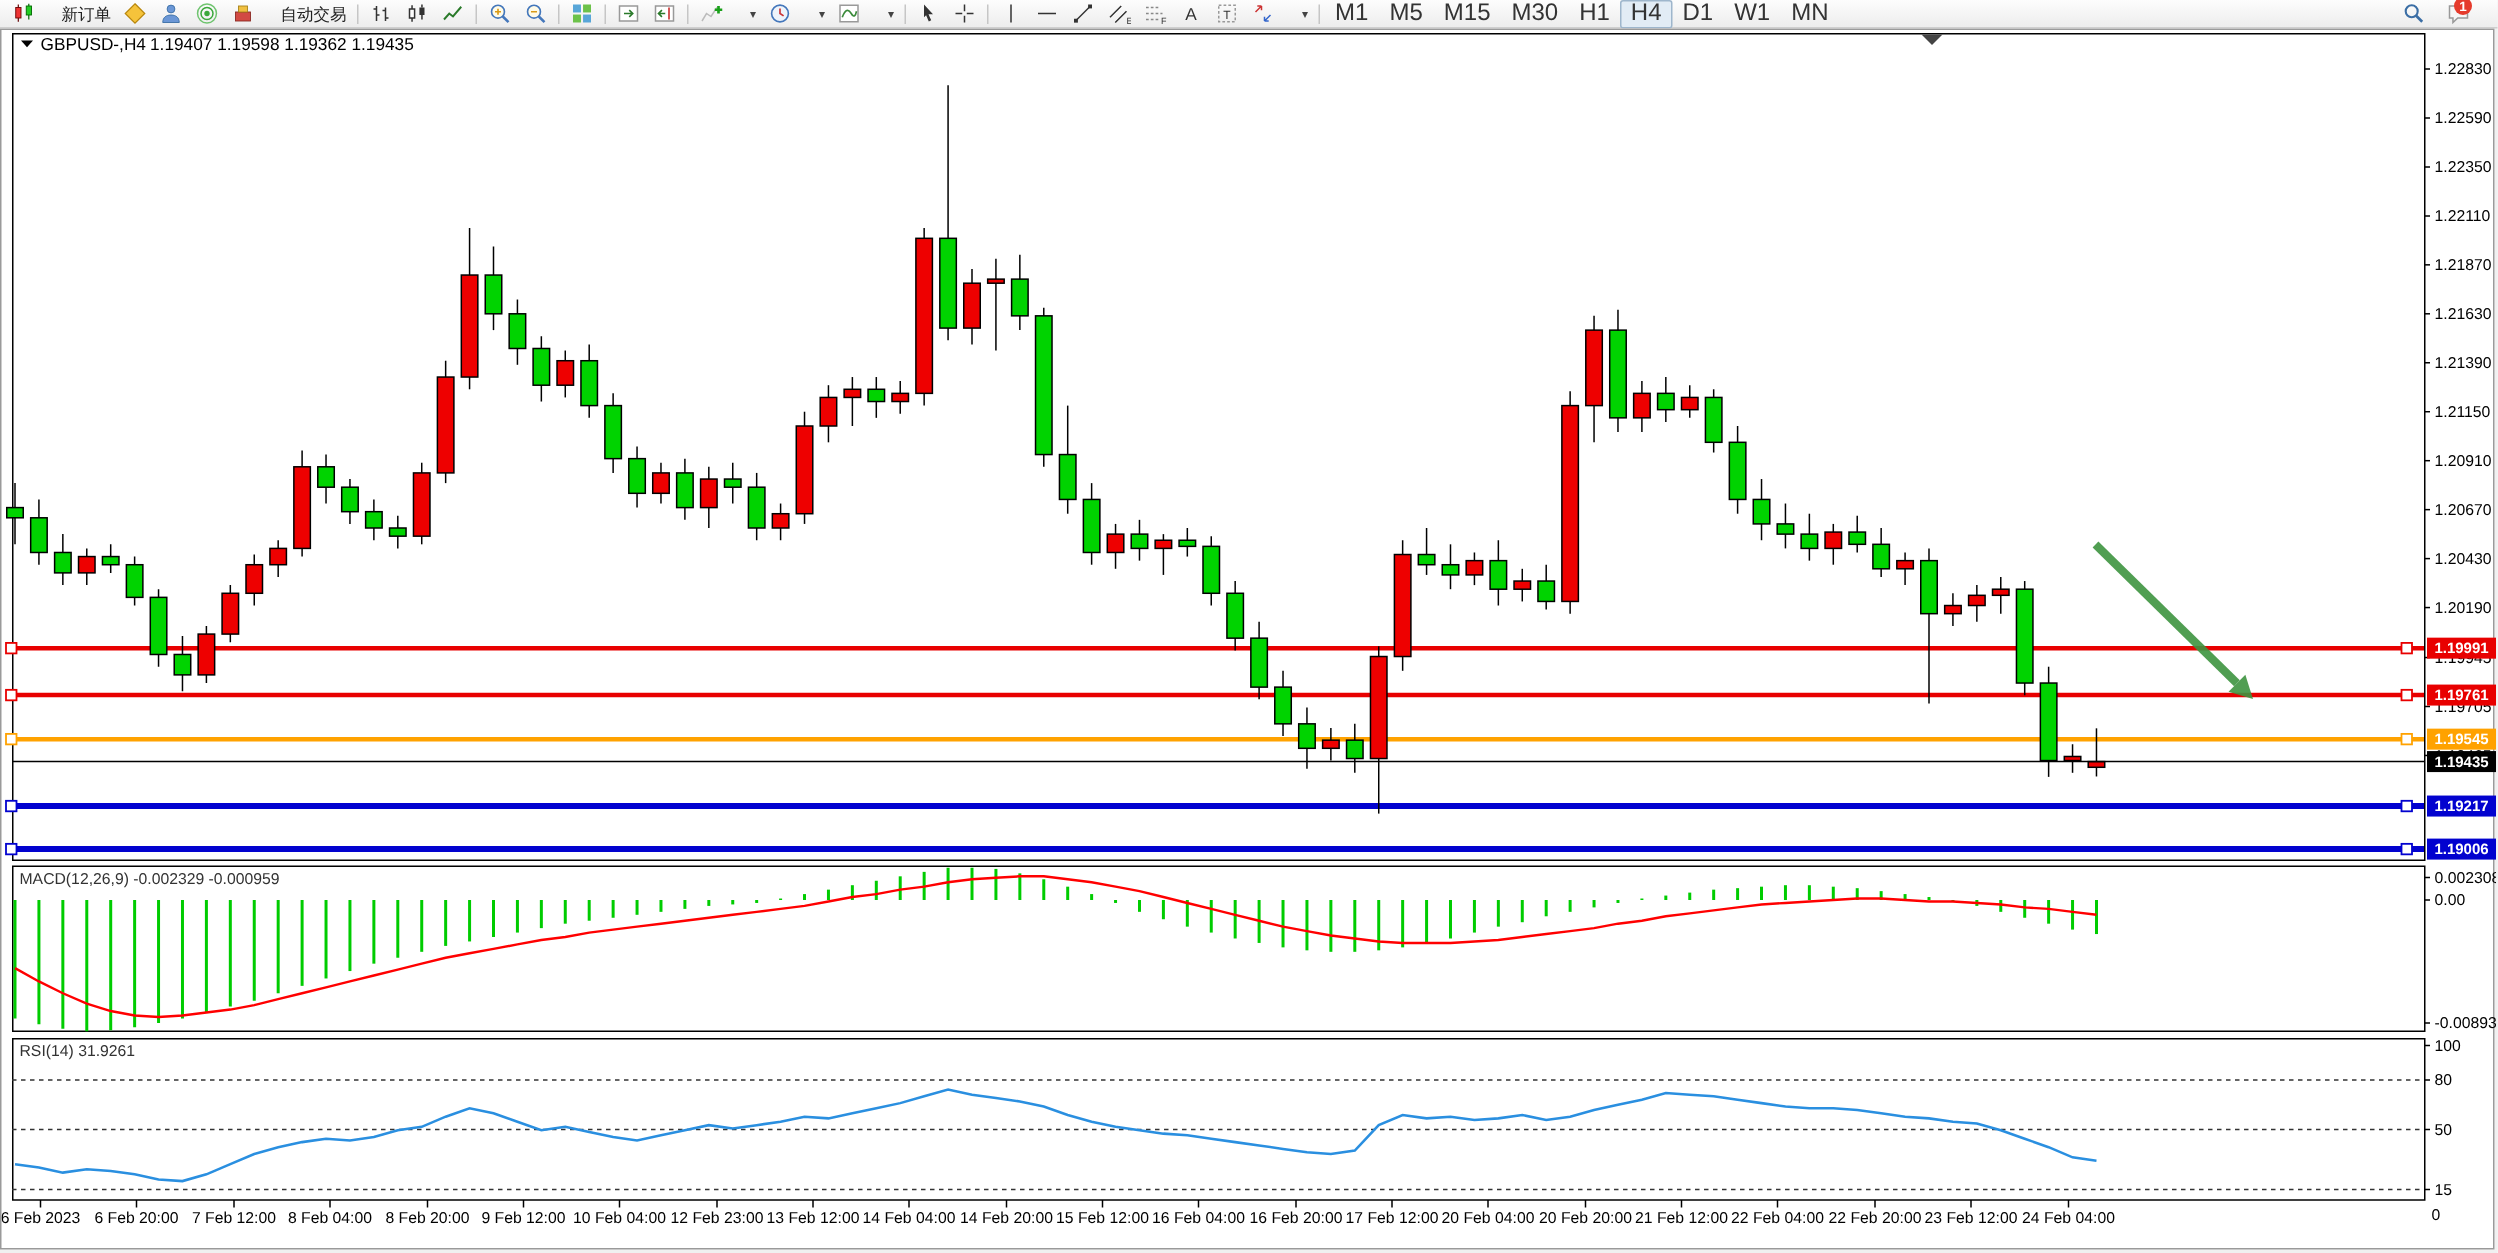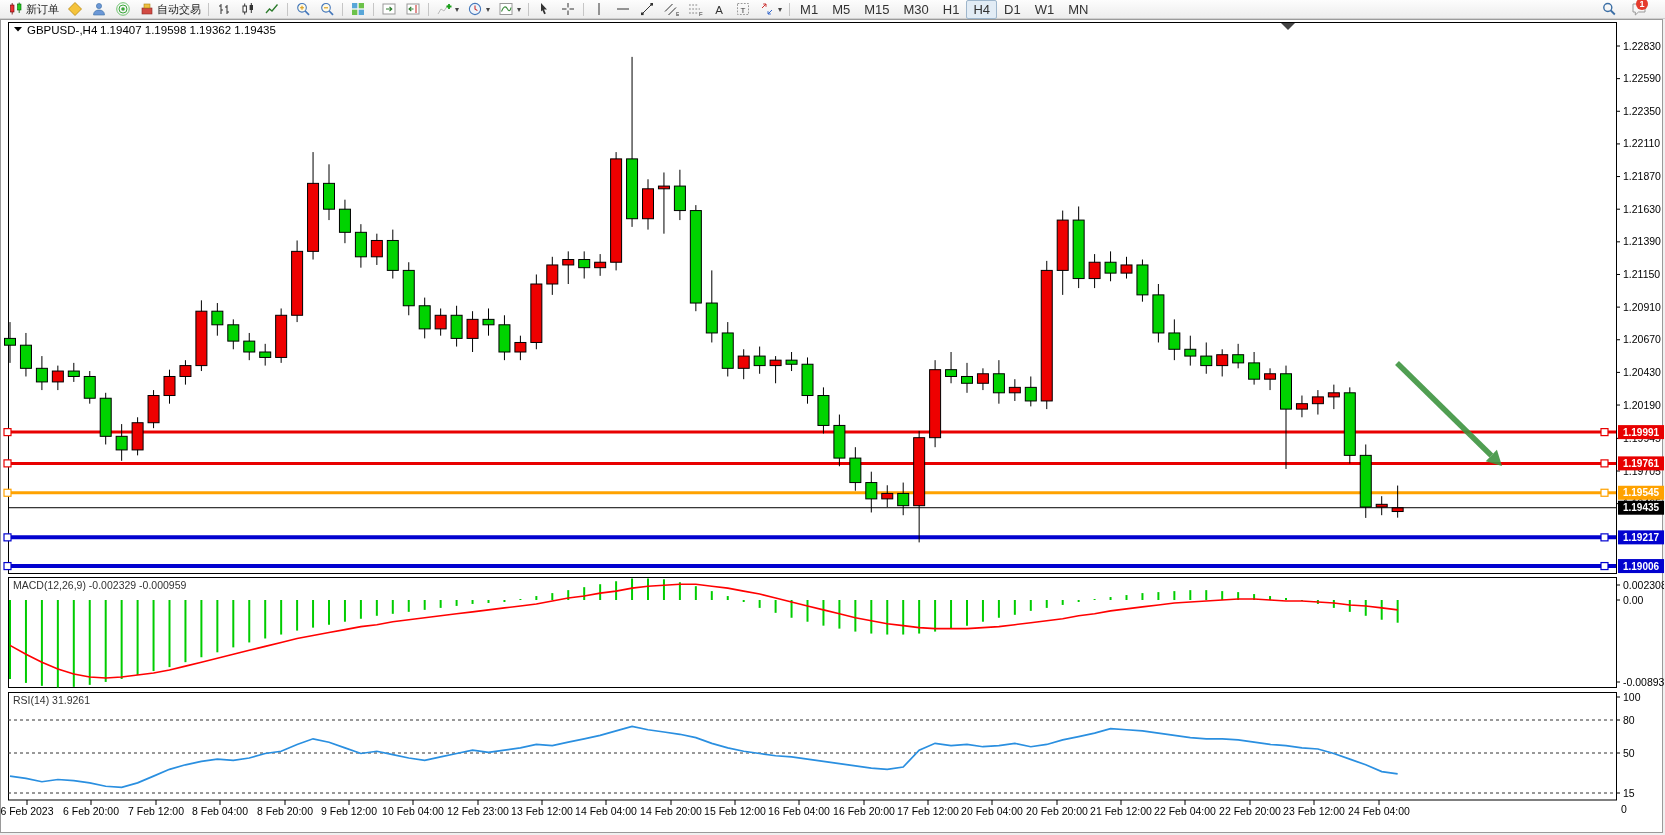--- a/index.html
+++ b/index.html
@@ -1,27 +1,27 @@
 <!DOCTYPE html>
 <html><head>
 <meta charset="utf-8">
 <style>
   html,body{margin:0;padding:0;background:#f0f0f0;width:1665px;height:835px;overflow:hidden;
     font-family:"Liberation Sans",sans-serif;-webkit-font-smoothing:antialiased;}
   .toolbar{position:absolute;top:0;left:0;width:1665px;height:19px;
     background:linear-gradient(#fdfdfd,#ededed);border-bottom:1px solid #cfcfcf;
     display:flex;align-items:center;padding:0 4px;box-sizing:border-box;font-size:11px;color:#222;}
-  .tb-btn{height:17px;display:flex;align-items:center;gap:2px;padding:0 3px;border:1px solid transparent;
+  .tb-btn{height:17px;display:flex;align-items:center;gap:17px;padding:0 3px;border:1px solid transparent;
     border-radius:2px;white-space:nowrap;cursor:default;}
   .tb-btn.pressed{border:1px solid #9eb6cc;background:#e2ecf5;}
   .tb-sep{width:1px;height:13px;background:#c6c6c6;margin:0 3px;flex:0 0 1px;}
   .ic{width:16px;height:16px;display:inline-block;flex:0 0 16px;}
   .ic svg{width:16px;height:16px;display:block;}
   .caret{font-size:8px;color:#444;margin-left:1px;}
-  .tf{padding:0 6px;font-size:13px;color:#333;justify-content:flex-end;}
+  .tf{padding:0 6px;font-size:16px;color:#333;justify-content:flex-end;}
   .tb-right{margin-left:auto;display:flex;align-items:center;gap:6px;padding-right:10px;position:relative;}
   .badge{position:absolute;top:-3px;right:2px;width:12px;height:12px;border-radius:50%;
     background:#e53b2c;color:#fff;font-size:9px;line-height:12px;text-align:center;font-weight:bold;}
   .chart-window{position:absolute;top:19px;left:0;width:1663px;height:814px;background:#fff;
     border:1px solid #9a9a9a;box-sizing:border-box;}
   svg text{font-family:"Liberation Sans",sans-serif;}
 </style>
 </head>
 <body>
 

